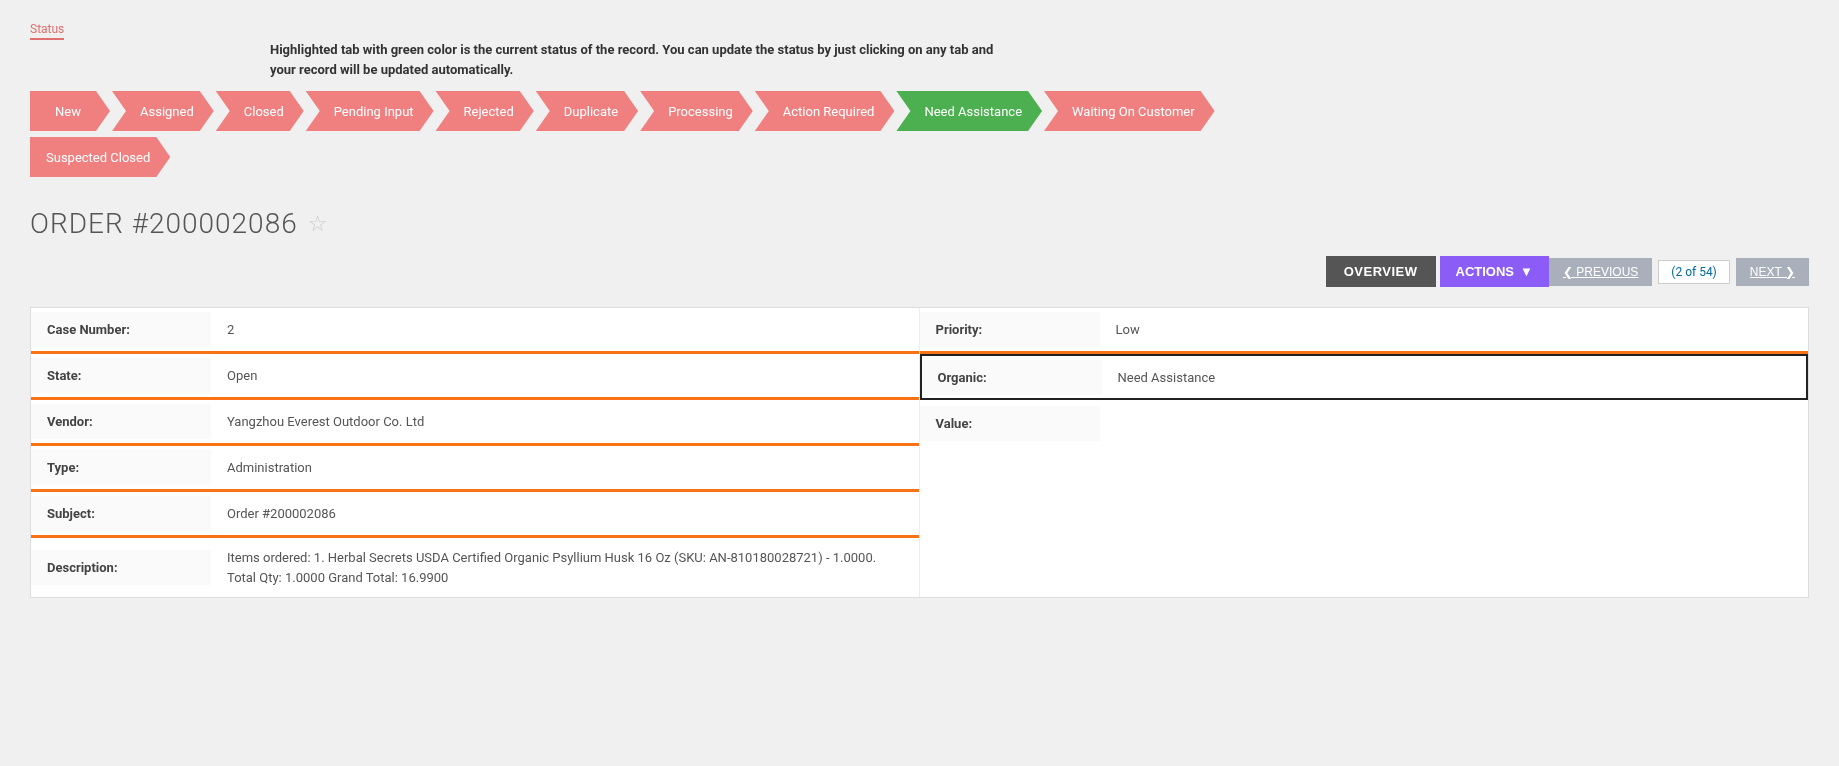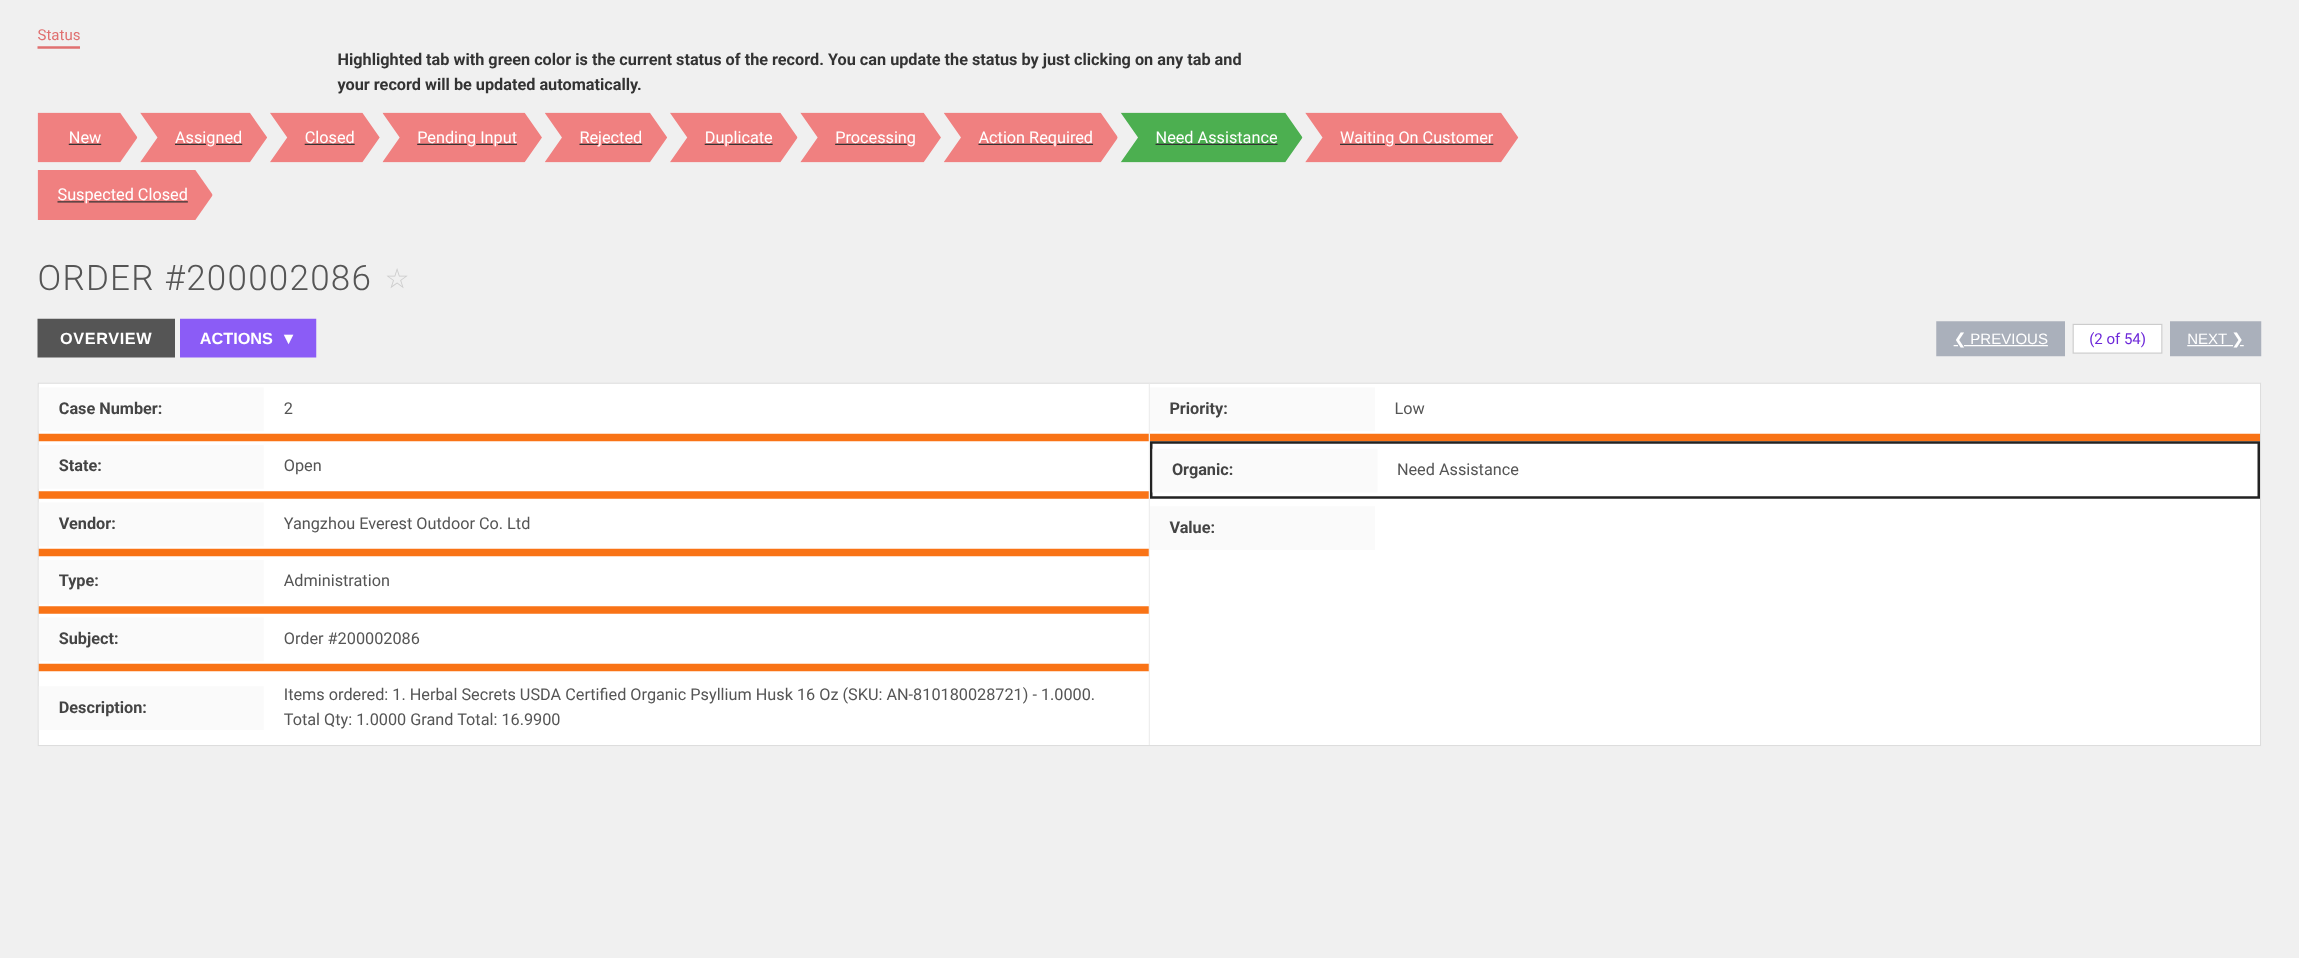--- a/index.html
+++ b/index.html
@@ -33,21 +33,20 @@
       max-width: 750px;
       line-height: 1.5;
       margin-bottom: 12px;
       margin-left: 240px;
       margin-top: -30px;
     }
     .pipeline-row {
       display: flex;
       align-items: center;
       flex-wrap: nowrap;
-      text-decoration: underline;
     }
     .pipeline-row-2 {
       margin-top: 6px;
     }
     .status-tab {
       position: relative;
       height: 40px;
       display: flex;
       align-items: center;
       justify-content: center;
@@ -84,21 +83,21 @@
       margin-bottom: 16px;
     }
     .star-icon {
       color: #ccc;
       font-size: 22px;
     }
 
     .action-bar {
       display: flex;
       align-items: center;
-      justify-content: space-between;
+      justify-content: flex-end;
       margin-bottom: 20px;
     }
     .action-bar-left {
       display: flex;
       gap: 4px;
     }
     .btn-overview {
       background: #555;
       color: white;
       border: none;
@@ -132,21 +131,21 @@
       padding: 7px 14px;
       font-size: 12px;
       cursor: pointer;
       text-decoration: underline;
     }
     .page-indicator {
       background: white;
       border: 1px solid #ccc;
       padding: 4px 12px;
       font-size: 12px;
-      color: #6d28d9;
+      color: #0369a1;
     }
 
     
     .record-card {
       background: white;
       border: 1px solid #ddd;
       padding: 0;
     }
     .record-grid {
       display: grid;
@@ -154,21 +153,21 @@
       border: none;
     }
     .record-left {
       border-right: 1px solid #eee;
     }
     .record-right {
     }
     .field-row {
       display: grid;
       grid-template-columns: 180px 1fr;
-      border-bottom: 6px solid #f97316;
+      border-bottom: 3px solid #f97316;
       min-height: 46px;
       align-items: center;
     }
     .field-row:last-child {
       border-bottom: none;
     }
     .field-label {
       font-weight: bold;
       color: #444;
       font-size: 13px;

